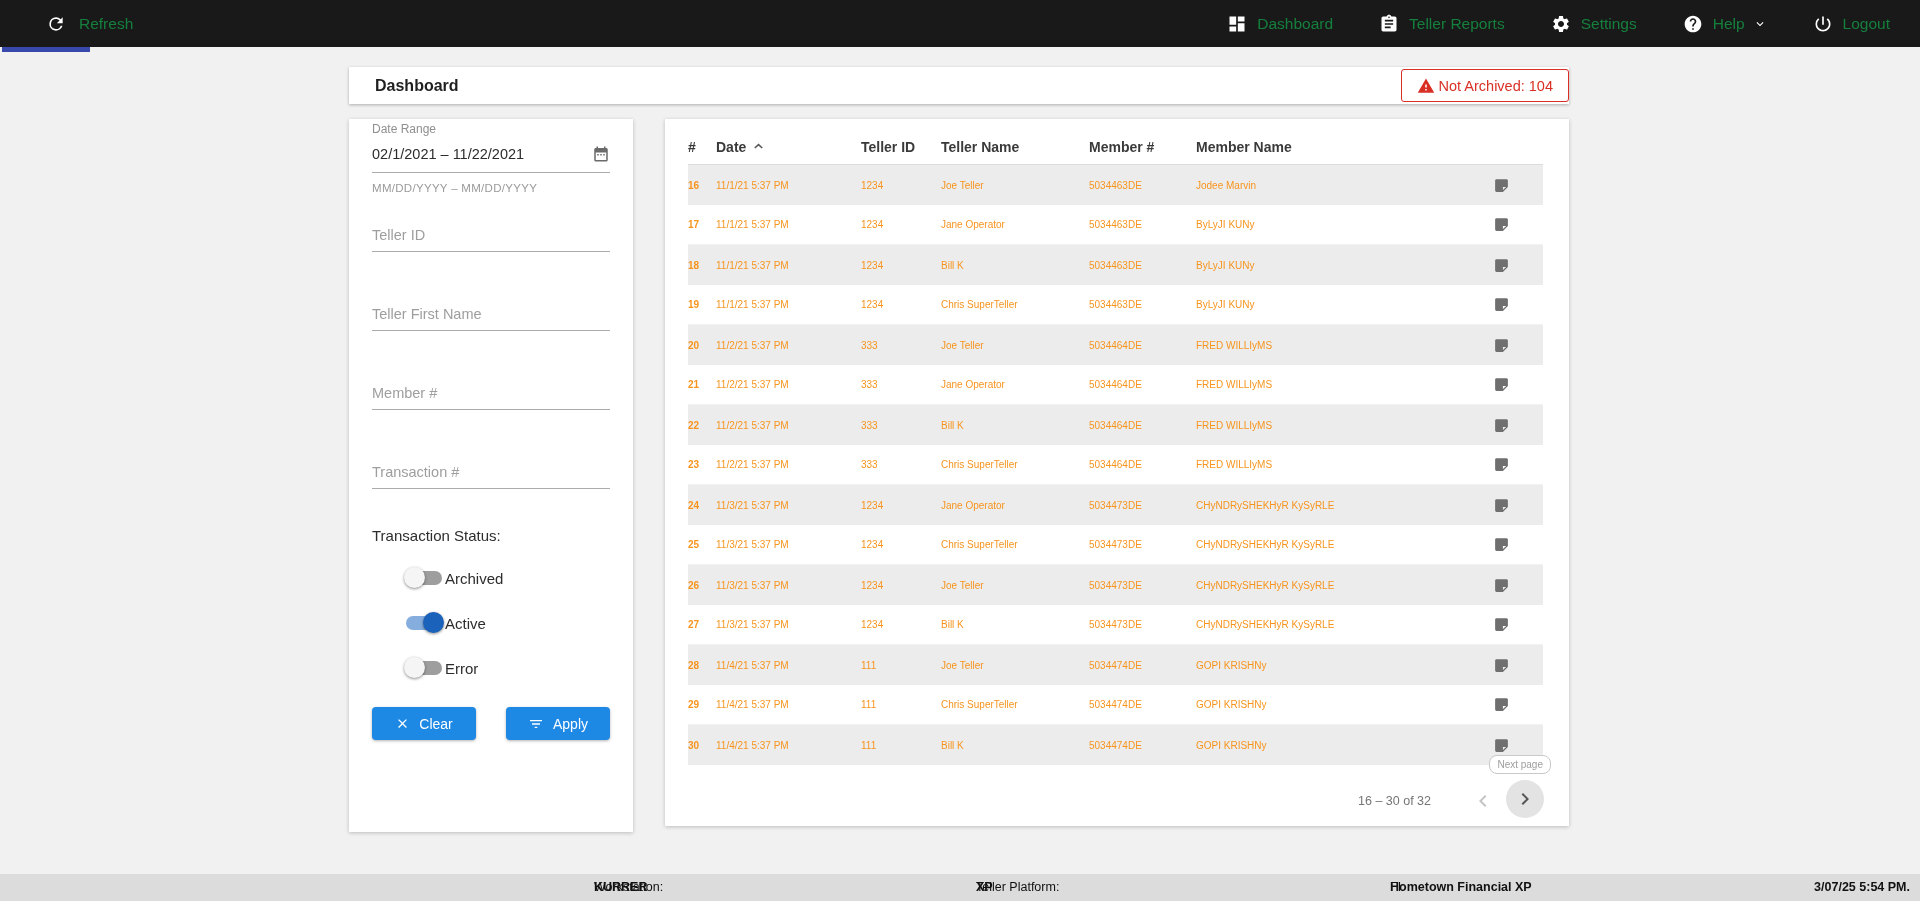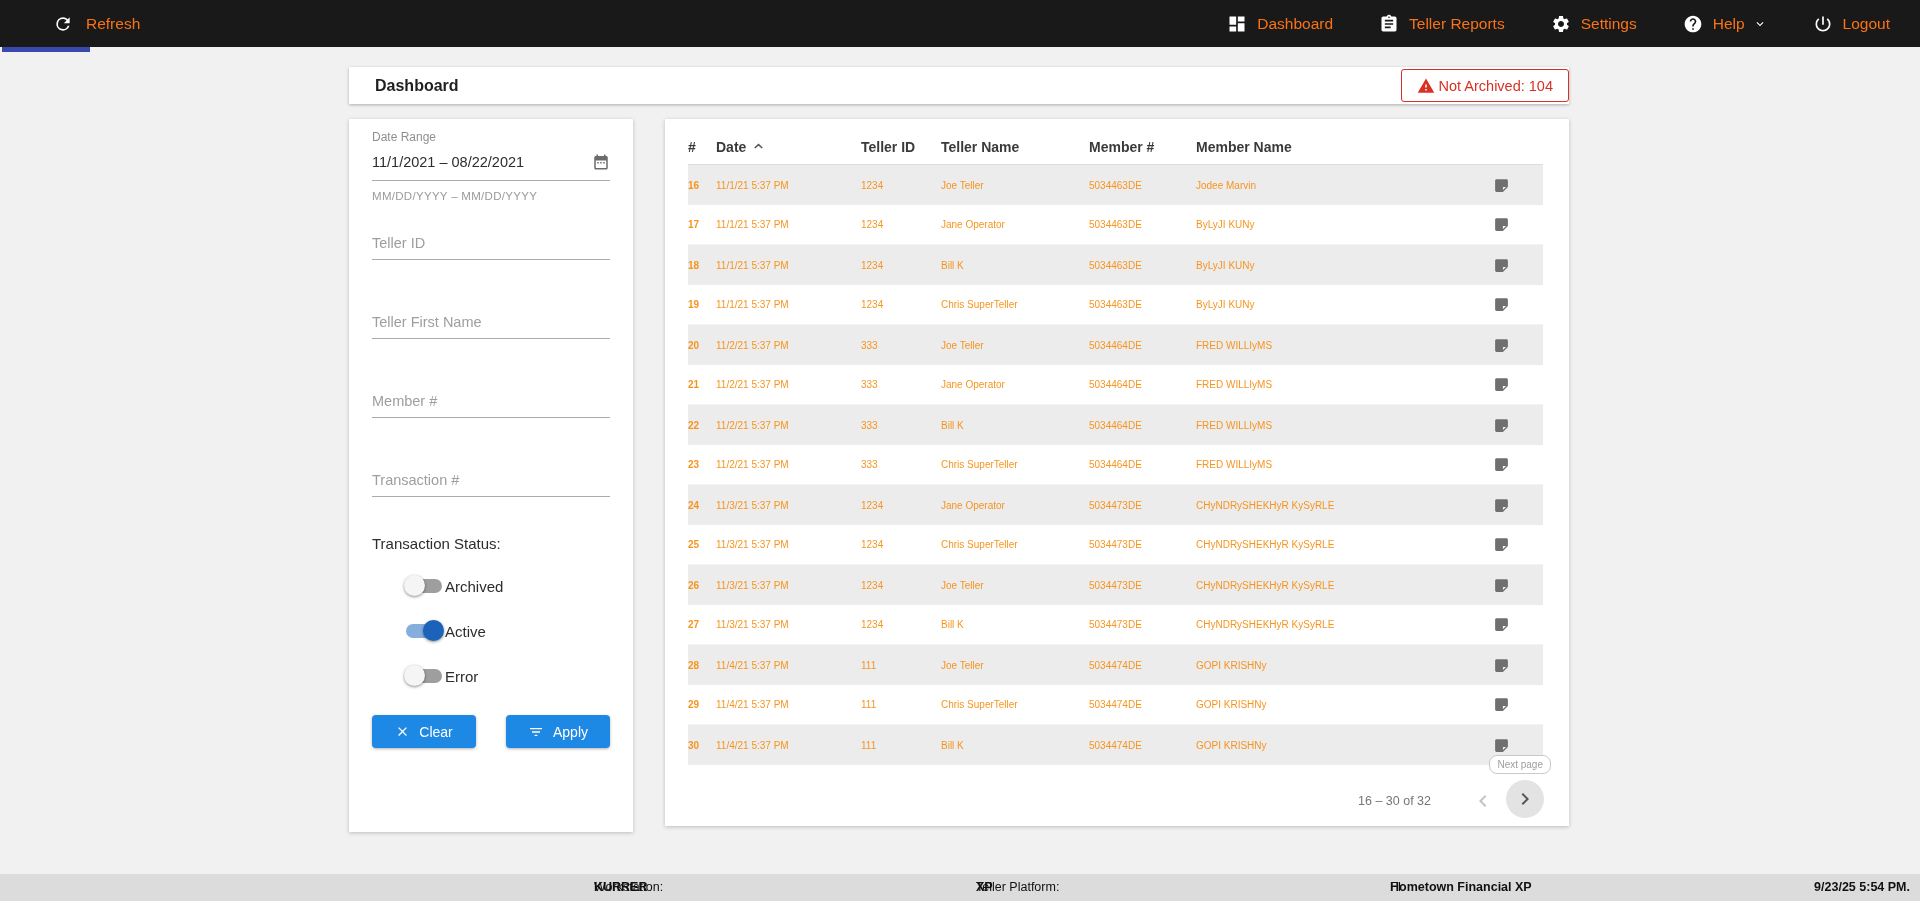--- a/index.html
+++ b/index.html
@@ -8,21 +8,21 @@
     font-family: "Liberation Sans", sans-serif;
     background: #f1f1f1;
     position: relative;
     overflow: hidden;
   }
 
   
   .topbar {
     height: 47px; background: #191919;
     display: flex; align-items: center; justify-content: space-between;
-    padding: 0 30px 0 16px; color: #f97316;
+    padding: 0 30px 0 9px; color: #15803d;
   }
   .topbar-left { display:flex; align-items:center; padding-left:37px; height:100%; cursor:pointer; }
   .topbar-left .lbl { margin-left:13px; font-size:15.5px; }
   .tab-indicator { position:absolute; top:47px; left:2px; width:88px; height:5px; background:#3949ab; }
   .topbar-right { display:flex; align-items:center; gap:46px; }
   .nav-item { display:flex; align-items:center; gap:10px; font-size:15.5px; cursor:pointer; white-space:nowrap; }
   .icon20 { width:20px; height:20px; display:block; }
   .icon18 { width:18px; height:18px; display:block; }
   .chev-dn { width:14px; height:14px; display:block; margin-left:-2px; }
 
@@ -39,21 +39,21 @@
     background:#fff; border:1px solid #d93025; border-radius:3px;
     color:#d93025; font-size:14.5px; padding:0 15px; cursor:pointer;
   }
 
   .cards { display:flex; gap:32px; margin-top:15px; align-items:flex-start; }
 
   
   .filter-card {
     width:284px; height:713px; background:#fff;
     box-shadow:0 1px 4px rgba(0,0,0,.22);
-    padding:11px 23px;
+    padding:3px 23px;
   }
   .f-label { font-size:12px; color:#8f8f8f; }
   .date-field {
     display:flex; align-items:center; justify-content:space-between;
     margin-top:9px; padding-bottom:9px; border-bottom:1px solid #ababab;
     font-size:14.5px; color:#2d2d2d; cursor:pointer;
   }
   .f-helper { font-size:11.5px; color:#9a9a9a; margin-top:9px; letter-spacing:.3px; }
   .u-input {
     display:block; width:100%; border:none; border-bottom:1px solid #ababab;
@@ -180,21 +180,21 @@
         </svg>
       <span>Not Archived: 104</span>
     </div>
   </div>
 
   <div class="cards">
 
     <div class="filter-card">
       <div class="f-label">Date Range</div>
       <div class="date-field">
-        <span>11/1/2021 – 08/22/2021</span>
+        <span>02/1/2021 – 11/22/2021</span>
         <svg class="icon18" viewBox="0 0 24 24">
             <path fill="#6b6b6b" d="M19 4h-1V2h-2v2H8V2H6v2H5c-1.11 0-1.99.9-1.99 2L3 20c0 1.1.89 2 2 2h14c1.1 0 2-.9 2-2V6c0-1.1-.9-2-2-2zm0 16H5V10h14v10zM9 14H7v-2h2v2zm4 0h-2v-2h2v2zm4 0h-2v-2h2v2z"></path>
           </svg>
       </div>
       <div class="f-helper">MM/DD/YYYY – MM/DD/YYYY</div>
 
       <input class="u-input first" placeholder="Teller ID" style="">
       <input class="u-input" placeholder="Teller First Name" style="">
       <input class="u-input" placeholder="Member #" style="">
       <input class="u-input" placeholder="Transaction #" style="">
@@ -485,14 +485,14 @@
       <span class="b">KURRER</span>
     </span>
   <span class="f-plat">
       <span>Teller Platform:</span> 
       <span class="b">XP</span>
     </span>
   <span class="f-fi">
       <span>FI:</span> 
       <span class="b">Hometown Financial XP</span>
     </span>
-  <span class="f-dt">9/23/25 5:54 PM.</span>
+  <span class="f-dt">3/07/25 5:54 PM.</span>
 </div>
 
 </body></html>

